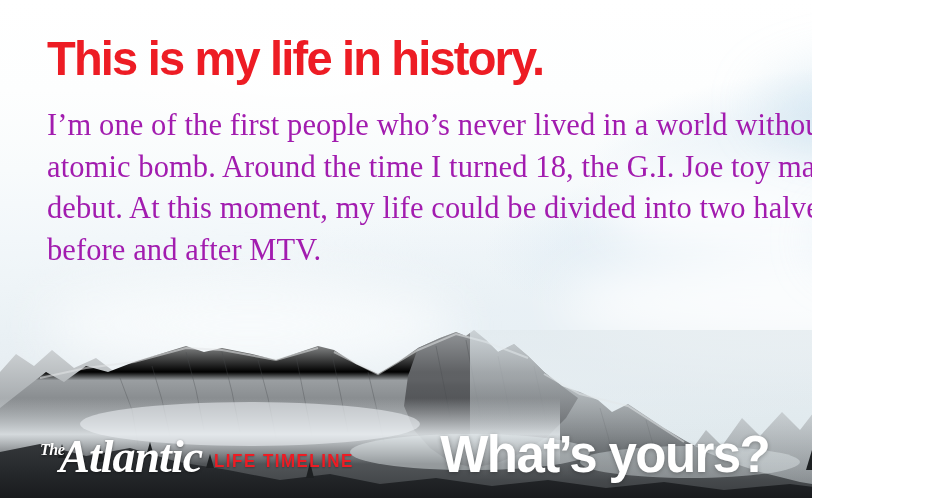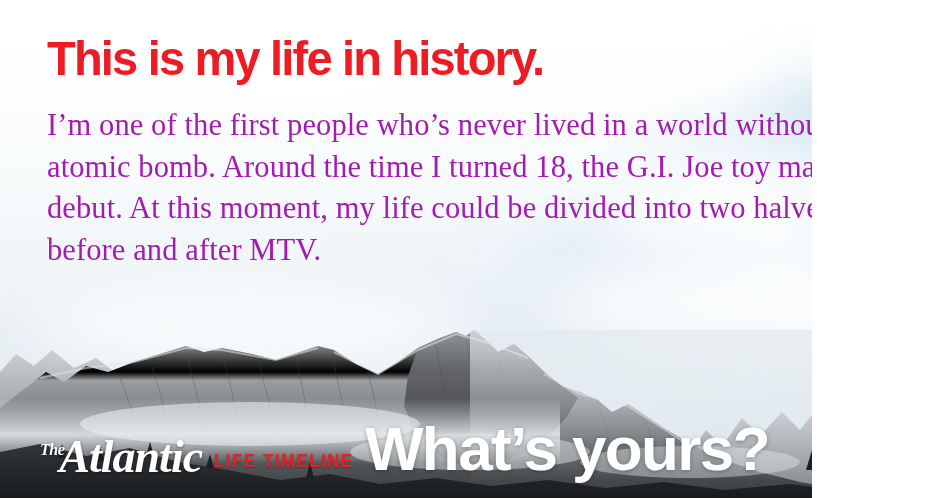--- a/index.html
+++ b/index.html
@@ -133,21 +133,21 @@
     transform: scaleX(0.94);
     transform-origin: left bottom;
     text-shadow: 0 1px 2px rgba(0,0,0,0.25);
   }
   .cta {
     position: absolute;
     right: 43px;
     bottom: 14px;
     font-family: "Liberation Sans", sans-serif;
     font-weight: bold;
-    font-size: 62px;
+    font-size: 51px;
     letter-spacing: -1.6px;
     color: #ffffff;
     white-space: nowrap;
     text-shadow: 0 1px 4px rgba(0,0,0,0.30);
   }
 </style>
 </head>
 <body>
 
 <div id="card">

